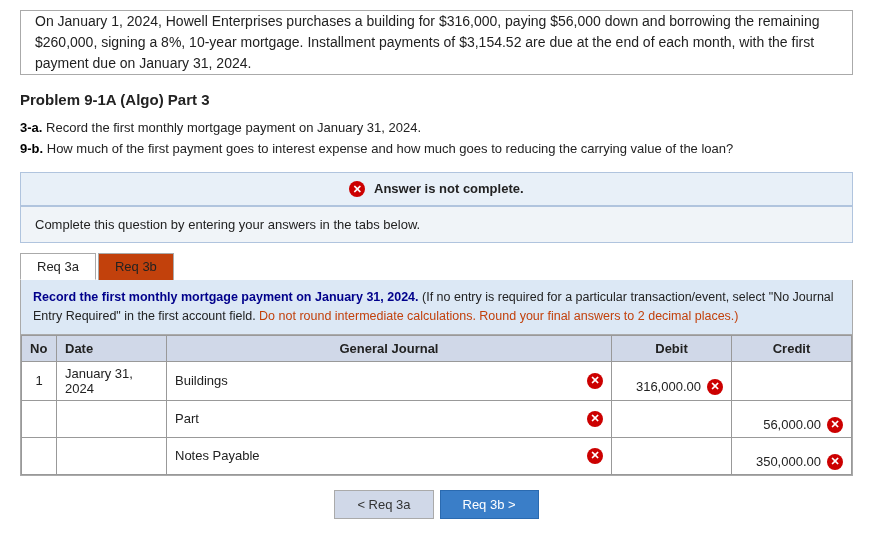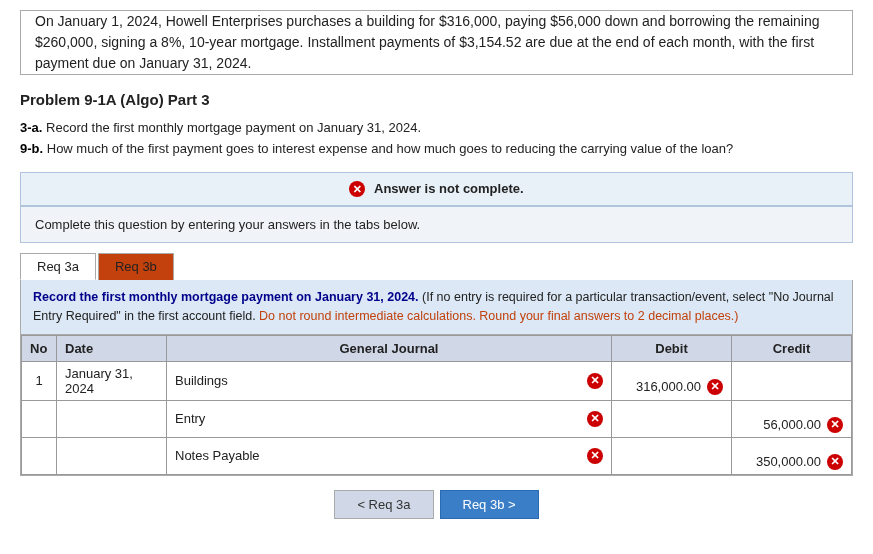--- a/index.html
+++ b/index.html
@@ -295,21 +295,21 @@
           <td class="credit-col">
             <span></span>
           </td>
         </tr>
 
         <tr>
           <td class="no-col"></td>
           <td class="date-col"></td>
           <td class="gj-col account-indented">
             <div class="account-name">
-              <span class="name-text">Entry</span>
+              <span class="name-text">Part</span>
               <span class="x-btn">✕</span>
             </div>
           </td>
           <td class="debit-col">
             <span></span>
           </td>
           <td class="credit-col">
             <div class="amount-with-x">
               <span>56,000.00</span>
               <span class="x-btn">✕</span>

